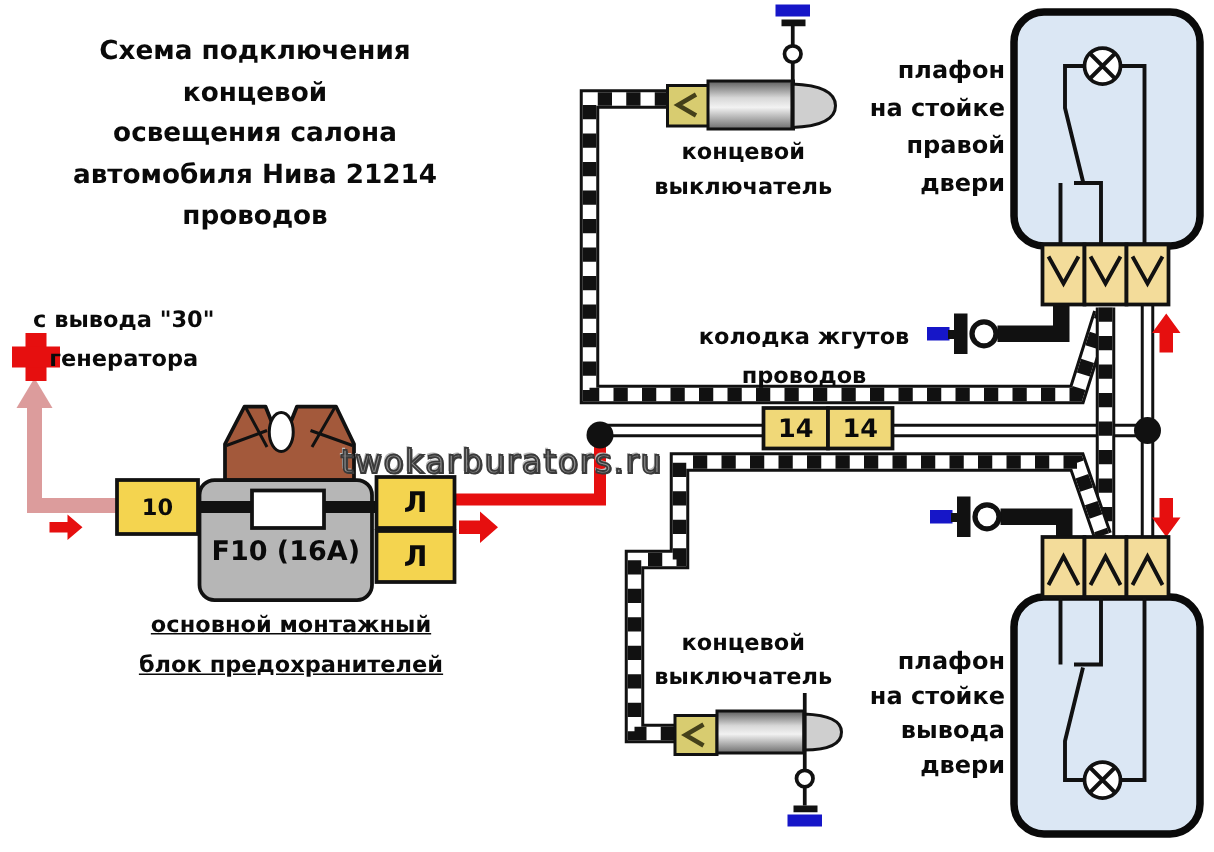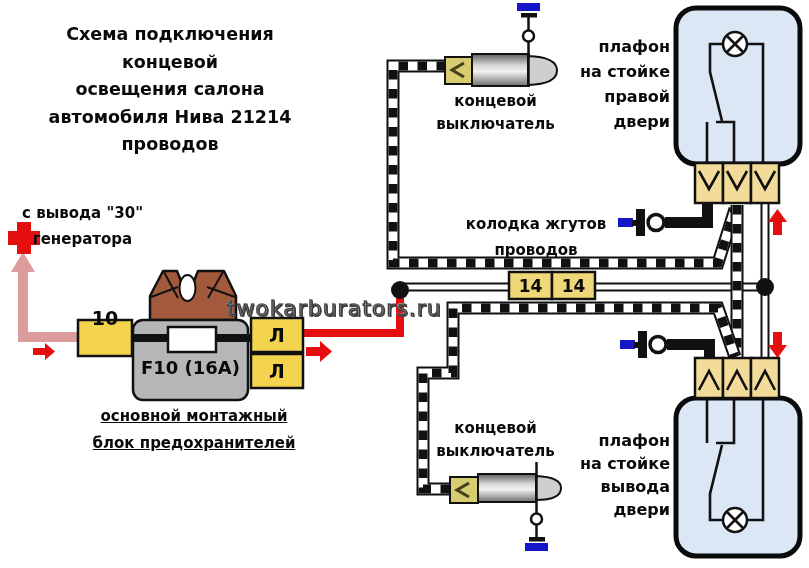--- a/index.html
+++ b/index.html
@@ -197,21 +197,21 @@
   <div>освещения салона</div>
   <div>автомобиля Нива 21214</div>
   <div>проводов</div>
 </div>
 
 <div class="lbl center" style="left:20px;top:200px;width:125px;font-size:15px;line-height:26px;">
   <div>с вывода "30"</div>
   <div>генератора</div>
 </div>
 
-<div class="boxlbl" style="left:78px;top:300px;width:54px;height:36px;font-size:19px;">10</div>
+<div class="boxlbl" style="left:78px;top:320px;width:54px;height:36px;font-size:15px;">10</div>
 <div class="boxlbl" style="left:251px;top:318px;width:52px;height:34px;font-size:19px;">Л</div>
 <div class="boxlbl" style="left:251px;top:354px;width:52px;height:34px;font-size:19px;">Л</div>
 <div class="boxlbl" style="left:133px;top:352px;width:115px;height:30px;font-size:18px;">F10 (16A)</div>
 
 <div class="lbl center" style="left:88px;top:403px;width:212px;font-size:15px;line-height:27px;text-decoration:underline;">
   <div>основной монтажный</div>
   <div>блок предохранителей</div>
 </div>
 
 <div class="lbl center" style="left:418px;top:90px;width:155px;font-size:15px;line-height:23px;">

